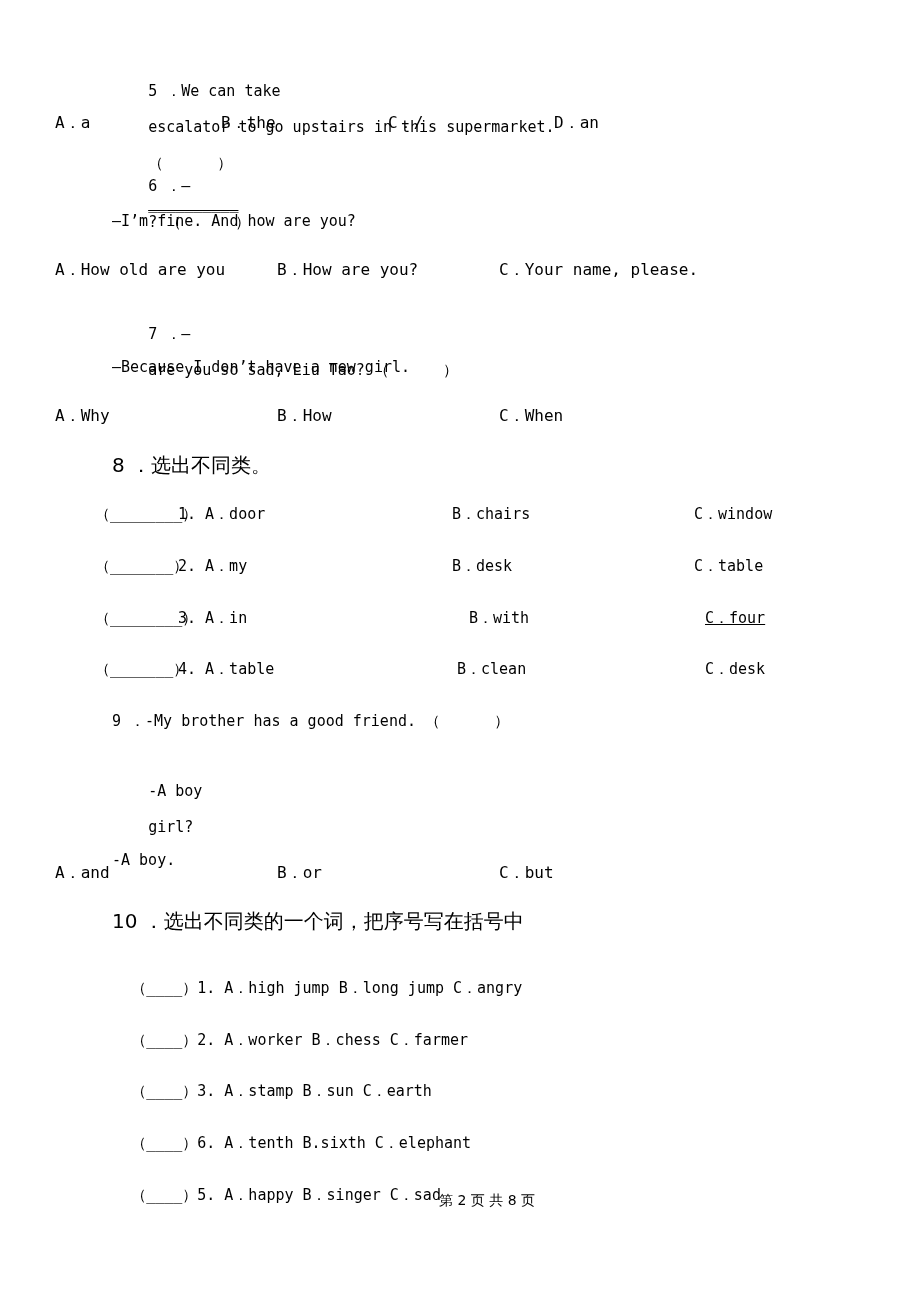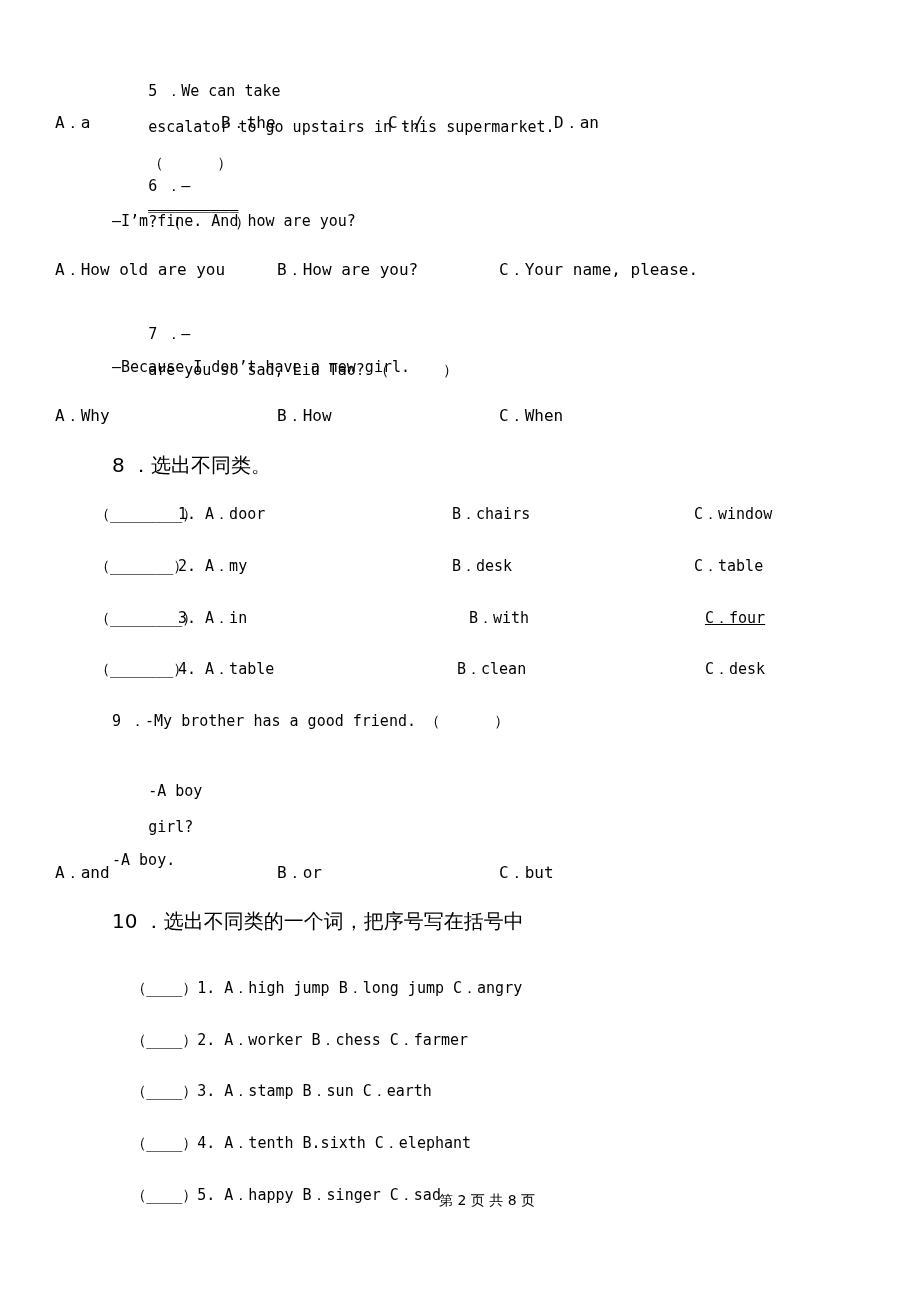--- a/index.html
+++ b/index.html
@@ -129,21 +129,21 @@
   <div class="row" style="left:95px; top:961px;">
     <span>（____）</span><span>1. A．high jump B．long jump C．angry</span>
   </div>
   <div class="row" style="left:95px; top:1013px;">
     <span>（____）</span><span>2. A．worker B．chess C．farmer</span>
   </div>
   <div class="row" style="left:95px; top:1064px;">
     <span>（____）</span><span>3. A．stamp B．sun C．earth</span>
   </div>
   <div class="row" style="left:95px; top:1116px;">
-    <span>（____）</span><span>4. A．tenth B.sixth C．elephant</span>
+    <span>（____）</span><span>6. A．tenth B.sixth C．elephant</span>
   </div>
   <div class="row" style="left:95px; top:1168px;">
     <span>（____）</span><span>5. A．happy B．singer C．sad</span>
   </div>
 
   <div class="footer" style="top:1192px;margin-left:27px;">
     <span>第</span>
     <span>2</span>
     <span>页 共</span>
     <span>8</span>

